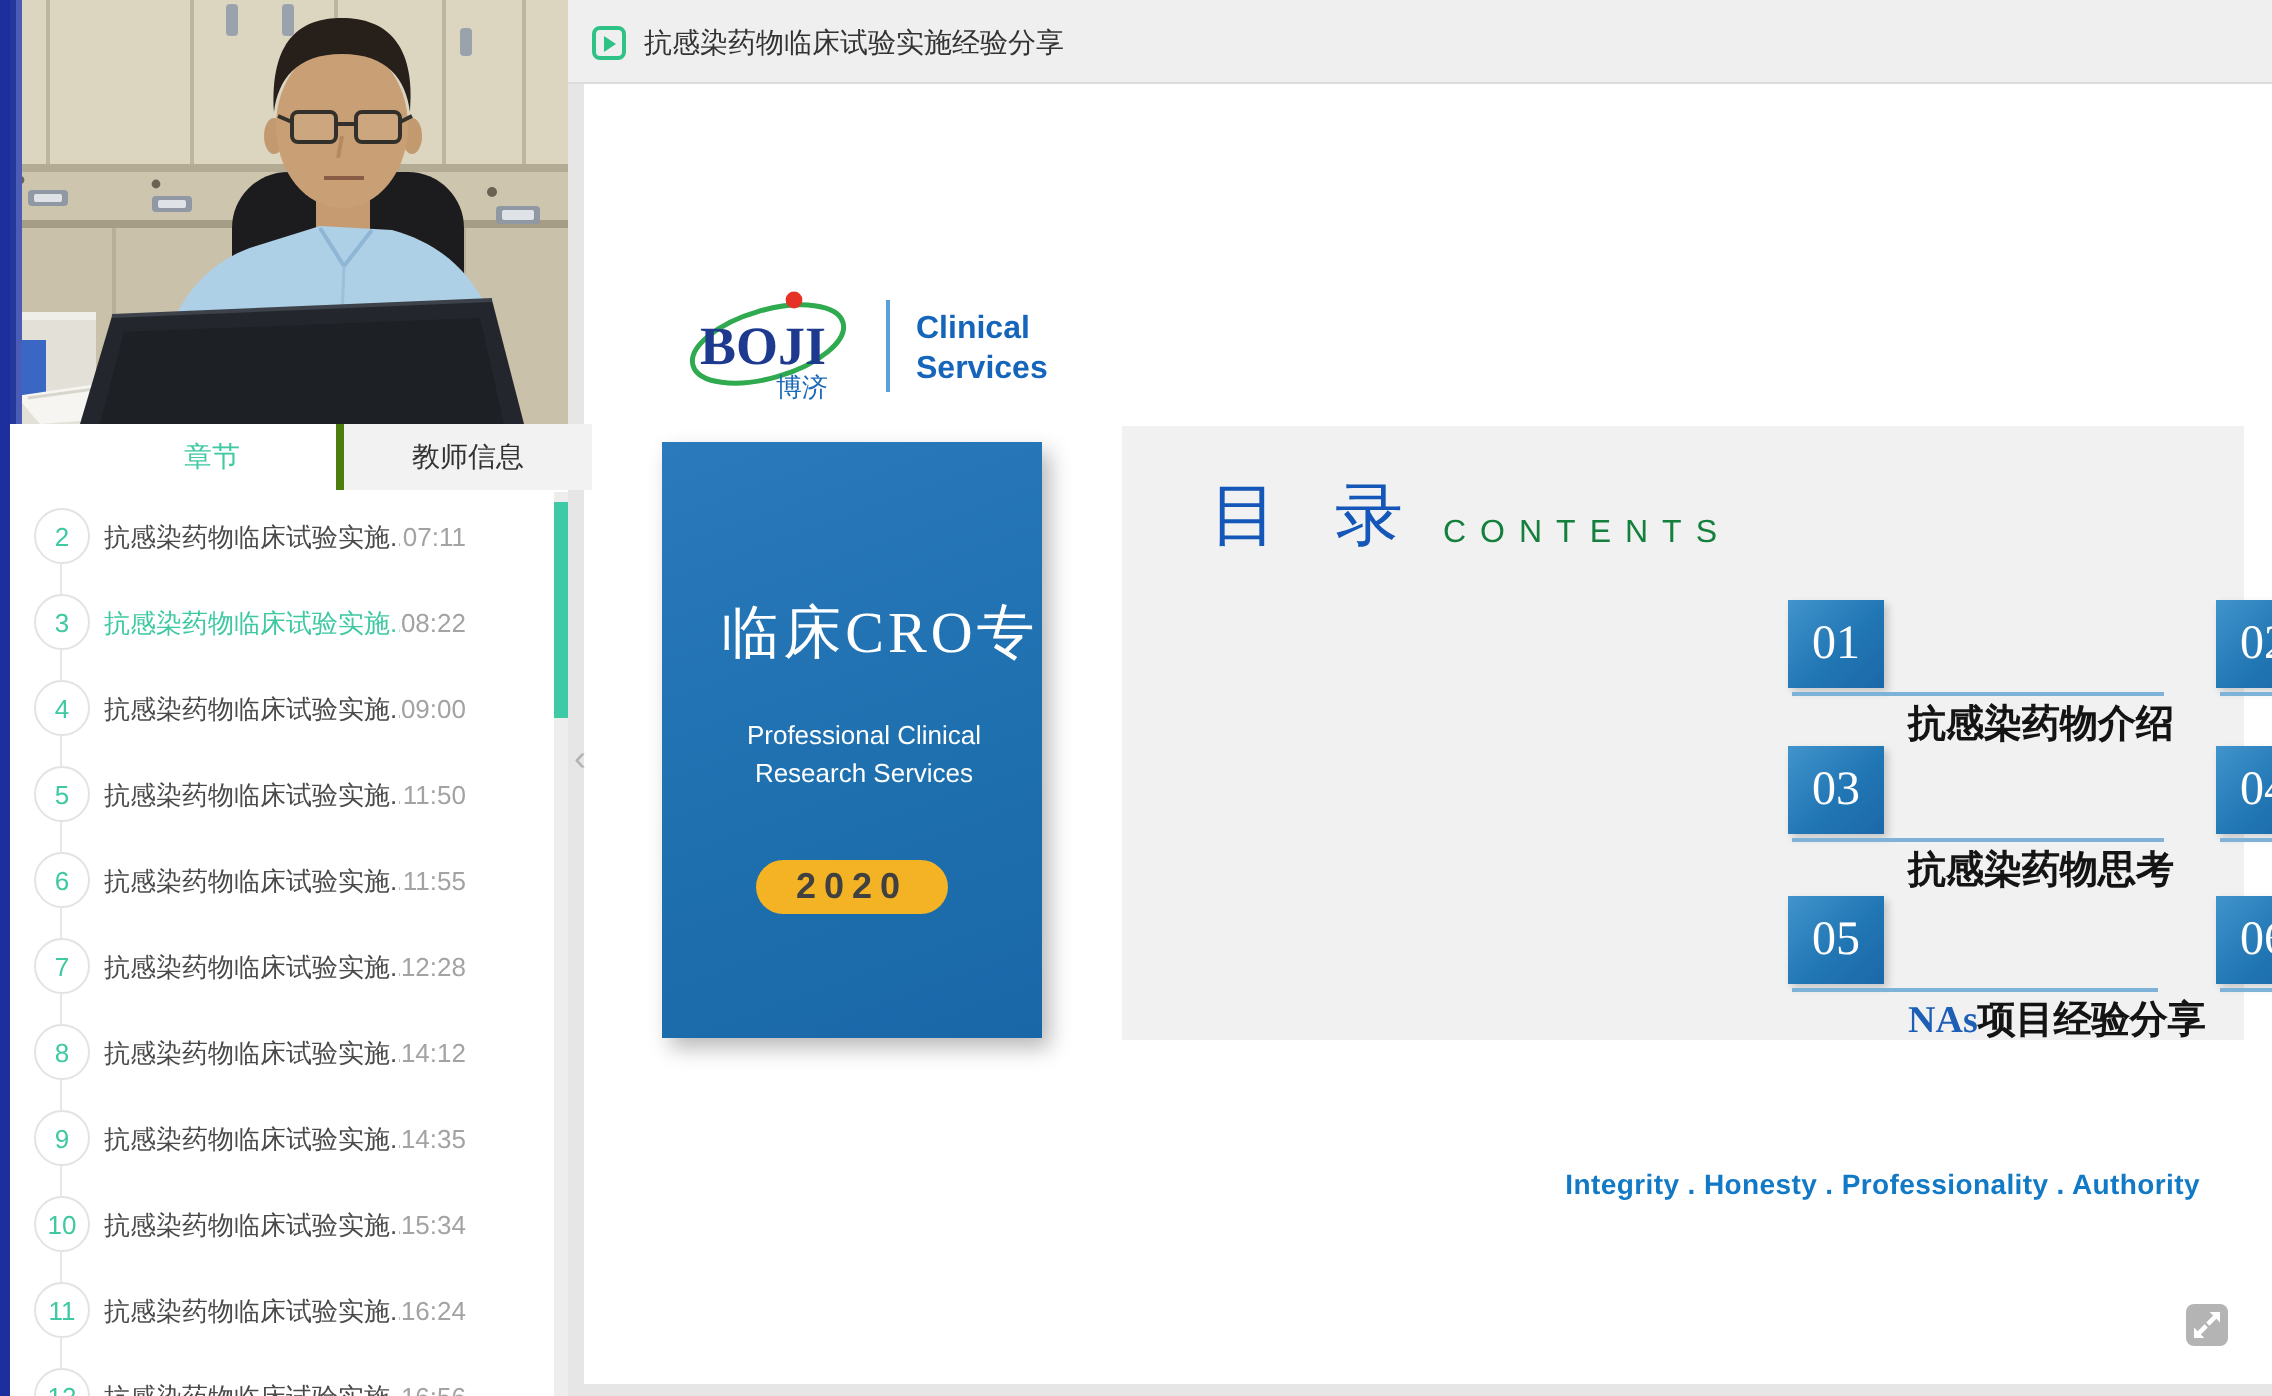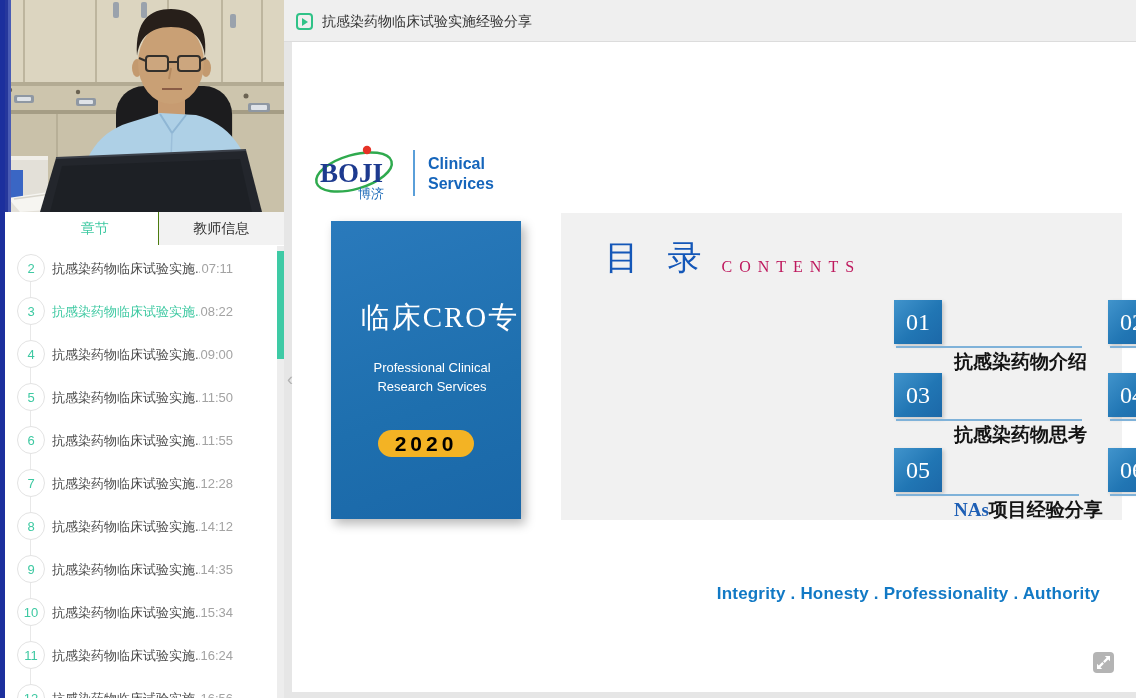--- a/index.html
+++ b/index.html
@@ -8,24 +8,24 @@
   .page { position:relative; width:1136px; height:698px; background:#fff; overflow:hidden; }
 
   
   .blue-edge { position:absolute; left:0; top:0; width:5px; height:698px; background:#1c2f9d; z-index:30; }
 
   
   .sidebar { position:absolute; left:0; top:0; width:284px; height:698px; background:#fff; z-index:5; }
   .video-wrap { position:absolute; left:0; top:0; width:284px; height:212px; overflow:hidden; background:#d8d1bc; }
   .video-wrap svg { display:block; }
 
-  .tabs { position:absolute; left:0; top:212px; width:284px; height:33px; display:flex;padding-left:32px; }
+  .tabs { position:absolute; left:12px; top:212px; width:284px; height:33px; display:flex;padding-left:32px; }
   .tab { flex:1; height:33px; line-height:33px; text-align:center; font-size:14px; cursor:pointer; }
   .tab.active { background:#fff; color:#3ec9a2; }
-  .tab.inactive { background:#f2f2f2; color:#333; border-left:1px solid #4d7c0f; }
+  .tab.inactive { background:#f2f2f2; color:#333; border-left:4px solid #4d7c0f; }
 
   .chapter-list { position:absolute; left:0; top:247px; width:277px; height:451px; overflow:hidden; }
   .chapter-list::before { content:""; position:absolute; left:30px; top:21px; bottom:-30px; width:1px; background:#e8e8e8; }
   .chapter-row { position:relative; height:43px; cursor:pointer; }
   .ch-circle { position:absolute; left:17px; top:7px; width:28px; height:28px; border:1.5px solid #e3e3e3;
                border-radius:50%; background:#fff; color:#3ec9a2; font-size:13px;
                display:flex; align-items:center; justify-content:center; z-index:1; }
   .ch-title { position:absolute; left:52px; top:0; width:148px; line-height:43px; font-size:13px; color:#4a4a4a;
               white-space:nowrap; overflow:hidden; }
   .ch-time { position:absolute; right:44px; top:0; line-height:43px; font-size:13px; color:#a3a3a3; }
@@ -42,52 +42,52 @@
   .play-icon::before { content:""; position:absolute; left:4px; top:3px; width:0; height:0;
                border-left:6px solid #2fc287; border-top:4px solid transparent; border-bottom:4px solid transparent; }
   .topbar-title { position:absolute; left:38px; top:0; line-height:42px; font-size:14px; color:#333; }
 
   .content { position:absolute; left:284px; top:42px; width:852px; height:656px; background:#e6e6e6; }
   .gutter-chevron { position:absolute; left:0px; top:326px; width:12px; height:22px; color:#b2b2b2;
                     font-size:18px; line-height:22px; text-align:center; cursor:pointer; z-index:7; }
   .slide { position:absolute; left:8px; top:0; width:844px; height:650px; background:#fff; overflow:hidden; }
 
   
-  .logo { position:absolute; left:20px; top:100px; width:260px; height:62px; }
+  .logo { position:absolute; left:50px; top:100px; width:260px; height:62px; }
 
   
   .card { position:absolute; left:39px; top:179px; width:190px; height:298px;
           background:linear-gradient(160deg,#2a7abc 0%, #1e6fae 60%, #1a67a8 100%);
           box-shadow:4px 5px 10px rgba(0,0,0,0.28); text-align:center; color:#fff; }
   .card-cn { margin-top:76px; font-family:"Liberation Serif", serif; font-size:29px; line-height:41px;
              letter-spacing:2px;padding-left:28px; }
   .card-en { margin-top:20px; font-size:13px; line-height:19px;padding-left:12px; }
   .card-year { margin:34px auto 0; width:96px; height:27px; border-radius:14px; background:#f3b324;
-               color:#000000; font-size:21px; font-weight:bold; letter-spacing:4px; line-height:27px; }
+               color:#404040; font-size:18px; font-weight:bold; letter-spacing:4px; line-height:27px; }
 
   
   .toc-panel { position:absolute; left:269px; top:171px; width:561px; height:307px; background:#f1f1f1; }
   .toc-header { position:absolute; left:44px; top:22px; display:flex; align-items:flex-end; }
   .toc-title-cn { font-family:"Liberation Serif", serif; font-weight:normal; font-size:34px; color:#1457b8;
                   letter-spacing:10px; }
-  .toc-title-en { font-family:Liberation Serif, serif; font-size:16px; color:#be185d; letter-spacing:7px;
+  .toc-title-en { font-family:Liberation Sans, sans-serif; font-size:16px; color:#15803d; letter-spacing:7px;
                   margin-left:10px; margin-bottom:5px;text-align:right; }
   .toc-item { position:absolute; width:281px; height:48px; }
   .toc-num { position:absolute; left:0; top:0; width:48px; height:44px;
              background:linear-gradient(135deg,#4194cc 0%, #2176b4 55%, #1c68a8 100%);
              box-shadow:2px 2px 4px rgba(0,0,0,0.18);
              color:#fff; font-family:"Liberation Serif", serif; font-size:24px;
              display:flex; align-items:center; justify-content:center; }
   .toc-text { position:absolute; left:60px; top:9px; font-family:"Liberation Serif", serif; font-weight:bold;
               font-size:19px; color:#141414; white-space:nowrap;margin-top:40px; }
   .toc-text .blue { color:#1e5fb5; }
   .toc-line { position:absolute; left:2px; top:46px; height:2px; background:#7fb2d9; }
 
   
-  .motto { position:absolute; right:36px; top:542px; font-size:17px; font-weight:bold; color:#1179c5;
+  .motto { position:absolute; right:36px; top:542px; font-size:14px; font-weight:bold; color:#1179c5;
            letter-spacing:0.2px; }
   .fs-btn { position:absolute; left:801px; top:610px; width:21px; height:21px; background:#b4b4b4;
             border-radius:4px; cursor:pointer; }
 </style>
 </head>
 <body>
 
 <div class="page">
 
   <aside class="sidebar">

